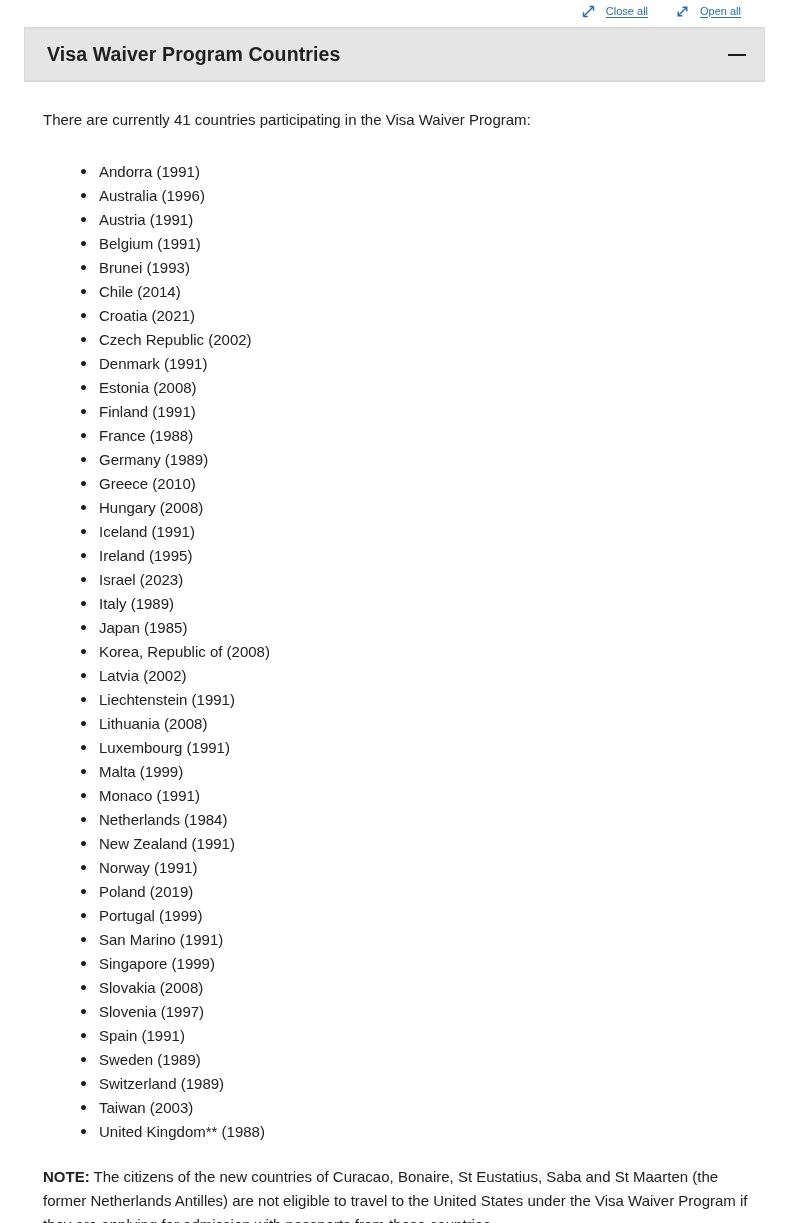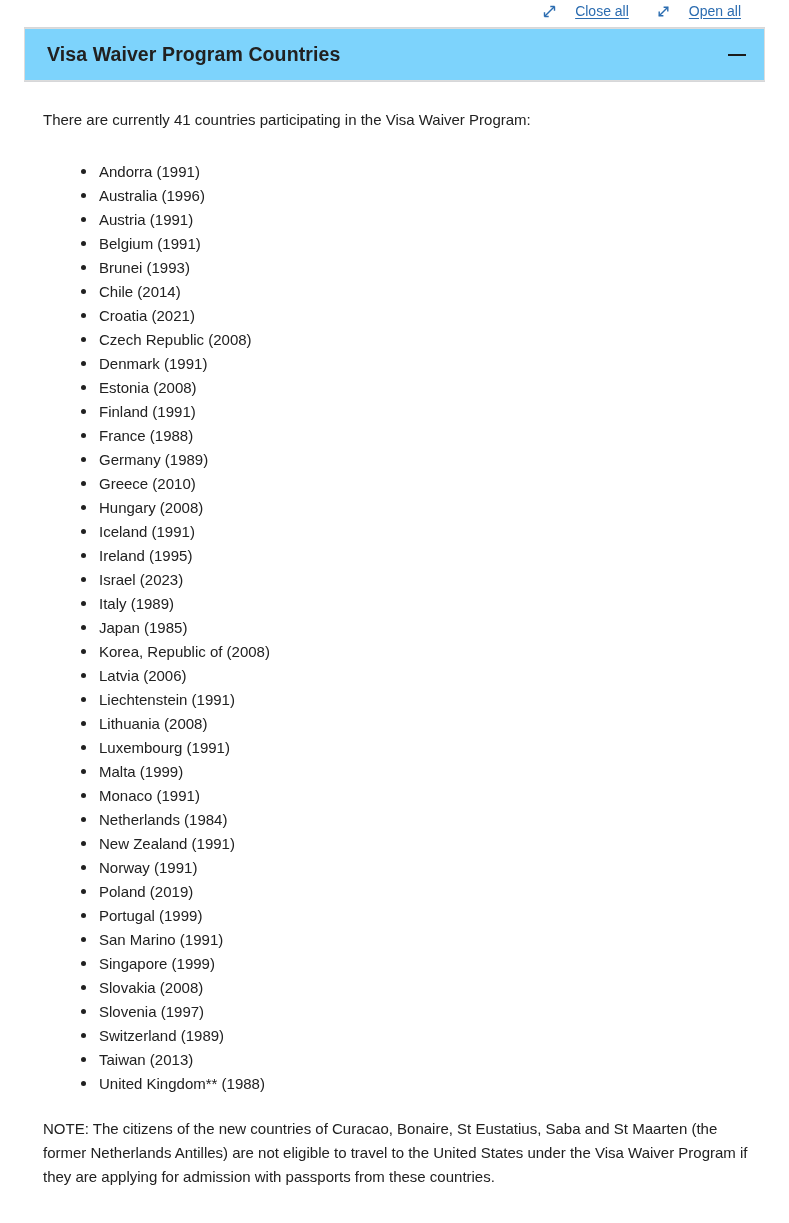--- a/index.html
+++ b/index.html
@@ -26,22 +26,22 @@
     align-items: center;
     gap: 28px;
     height: 22px;
     padding: 0 48px 0 0;
     box-sizing: border-box;
     margin: 0;
   }
   .ctrl {
     display: inline-flex;
     align-items: center;
-    gap: 19px;
-    font-size: 14px;
+    gap: 11px;
+    font-size: 11px;
     line-height: 1;
     color: #2b6cb0;
     text-decoration: underline;
     text-underline-offset: 2px;
     cursor: pointer;
     background: none;
     border: 0;
     padding: 0;
     font-family: "Liberation Sans", sans-serif;
   }
@@ -58,21 +58,21 @@
   .accordion {
     margin: 5px 24px 0 24px;
     border: 1px solid #d6d7d9;
     border-left: 0;
     border-right: 0;
   }
   .accordion-header {
     display: flex;
     align-items: center;
     justify-content: space-between;
-    background: #7dd3fc;
+    background: #e5e5e5;
     border: 1px solid #dcdcdc;
     padding: 14px 18px 14px 22px;
     box-sizing: border-box;
     min-height: 52px;
     cursor: pointer;
   }
   .accordion-title {
     font-size: 19.5px;
     font-weight: bold;
     color: #212121;
@@ -127,21 +127,21 @@
     background: #212121;
   }
   .note {
     font-size: 15px;
     line-height: 24px;
     margin: 21px 10px 0 10px;
     color: #212121;
     text-align: left;
   }
   .note .note-label {
-    font-weight: normal;
+    font-weight: bold;
   }
 </style>
 </head>
 <body>
 
 <div class="page">
 
   <div class="accordion-controls">
     <button class="ctrl">
       <span class="arrow">
@@ -178,51 +178,53 @@
     <p class="intro">There are currently 41 countries participating in the Visa Waiver Program:</p>
 
     <ul class="country-list">
       <li>Andorra (1991)</li>
       <li>Australia (1996)</li>
       <li>Austria (1991)</li>
       <li>Belgium (1991)</li>
       <li>Brunei (1993)</li>
       <li>Chile (2014)</li>
       <li>Croatia (2021)</li>
-      <li>Czech Republic (2008)</li>
+      <li>Czech Republic (2002)</li>
       <li>Denmark (1991)</li>
       <li>Estonia (2008)</li>
       <li>Finland (1991)</li>
       <li>France (1988)</li>
       <li>Germany (1989)</li>
       <li>Greece (2010)</li>
       <li>Hungary (2008)</li>
       <li>Iceland (1991)</li>
       <li>Ireland (1995)</li>
       <li>Israel (2023)</li>
       <li>Italy (1989)</li>
       <li>Japan (1985)</li>
       <li>Korea, Republic of (2008)</li>
-      <li>Latvia (2006)</li>
+      <li>Latvia (2002)</li>
       <li>Liechtenstein (1991)</li>
       <li>Lithuania (2008)</li>
       <li>Luxembourg (1991)</li>
       <li>Malta (1999)</li>
       <li>Monaco (1991)</li>
       <li>Netherlands (1984)</li>
       <li>New Zealand (1991)</li>
       <li>Norway (1991)</li>
       <li>Poland (2019)</li>
       <li>Portugal (1999)</li>
       <li>San Marino (1991)</li>
       <li>Singapore (1999)</li>
       <li>Slovakia (2008)</li>
       <li>Slovenia (1997)</li>
+      <li>Spain (1991)</li>
+      <li>Sweden (1989)</li>
       <li>Switzerland (1989)</li>
-      <li>Taiwan (2013)</li>
+      <li>Taiwan (2003)</li>
       <li>United Kingdom** (1988)</li>
     </ul>
 
     <p class="note">
       <span class="note-label">NOTE:</span><span> The citizens of the new countries of Curacao, Bonaire, St Eustatius, Saba and St Maarten (the former Netherlands Antilles) are not eligible to travel to the United States under the Visa Waiver Program if they are applying for admission with passports from these countries.</span>
     </p>
   </div>
 
 </div>
 

